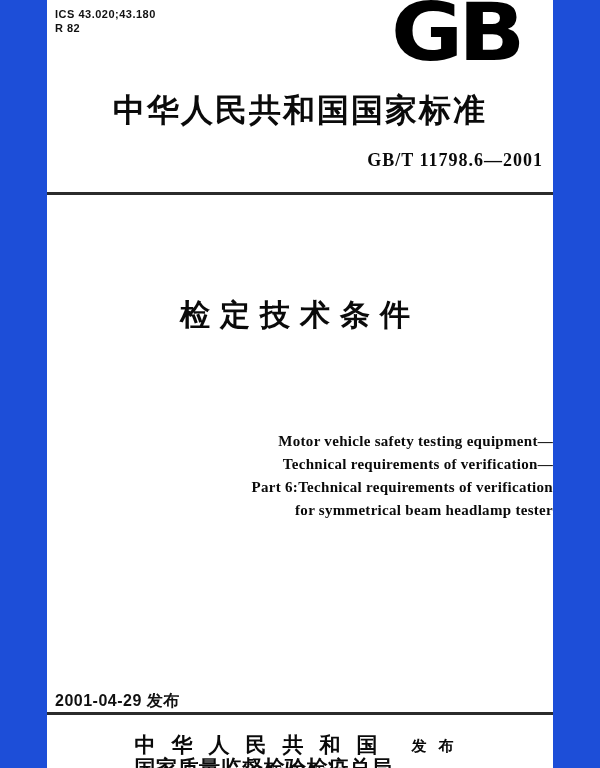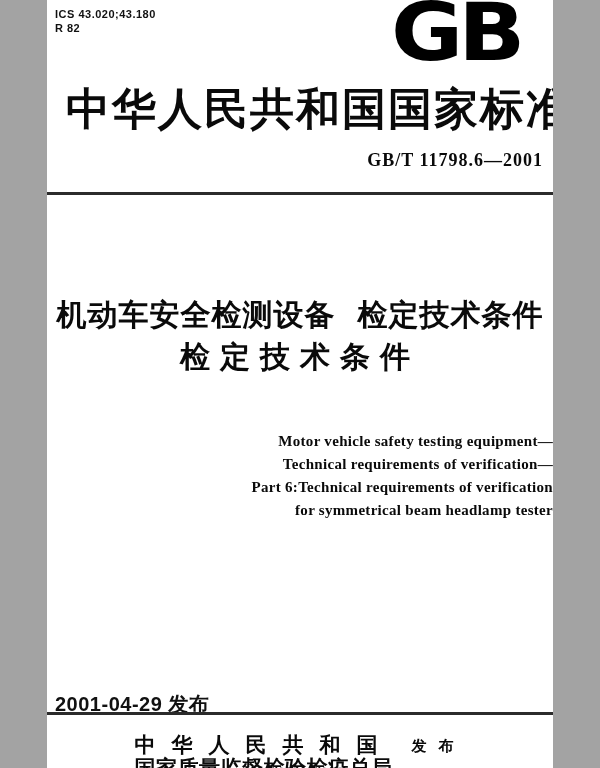--- a/index.html
+++ b/index.html
@@ -3,21 +3,21 @@
 <meta charset="utf-8">
 <style>
   * { margin: 0; padding: 0; box-sizing: border-box; }
   html, body { width: 600px; height: 768px; overflow: hidden; background: #000; }
   body { font-family: "Liberation Sans", sans-serif; color: #000; }
 
   .page {
     position: relative;
     width: 600px;
     height: 768px;
-    background: #a3a3a3;
+    background: #1d4ed8;
   }
   
   .content {
     position: absolute;
     left: 47px;
     top: 0;
     width: 506px;
     height: 768px;
     background: #ffffff;
     overflow: hidden;
@@ -50,26 +50,25 @@
   }
 
   .header-title {
     position: absolute;
     top: 86px;
     left: 0;
     width: 100%;
     text-align: center;
     font-family: "Liberation Serif", serif;
     font-weight: bold;
-    font-size: 44px;
+    font-size: 32px;
     line-height: 48px;
     letter-spacing: 2px;
     white-space: nowrap;
     color: #0a0a0a;
-    margin-left: 19px;
   }
 
   .std-number {
     position: absolute;
     top: 150px;
     right: 10px;
     font-family: "Liberation Serif", serif;
     font-weight: bold;
     font-size: 18px;
     letter-spacing: 1px;
@@ -115,21 +114,21 @@
 
   .dates {
     position: absolute;
     top: 691px;
     left: 8px;
     right: 12px;
     display: flex;
     justify-content: space-between;
     font-family: "Liberation Sans", sans-serif;
     font-weight: bold;
-    font-size: 20px;
+    font-size: 16px;
     letter-spacing: 0.5px;
     color: #111;
     flex-direction: column;
   }
 
   .publisher {
     position: absolute;
     top: 734px;
     left: 0;
     width: 100%;
@@ -171,21 +170,20 @@
 
     <div class="gb-logo">GB</div>
 
     <div class="header-title">中华人民共和国国家标准</div>
 
     <div class="std-number">GB/T 11798.6—2001</div>
 
     <div class="rule rule-top"></div>
 
     <div class="cn-title">
-      <div class="cn-line"><span>机动车安全检测设备</span><span class="cn-gap"></span><span>检定技术条件</span></div>
       <div class="cn-line cn-line3">检定技术条件</div>
     </div>
 
     <div class="en-title">
       <div>Motor vehicle safety testing equipment—</div>
       <div>Technical requirements of verification—</div>
       <div>Part 6:Technical requirements of verification</div>
       <div>for symmetrical beam headlamp tester</div>
     </div>
 

